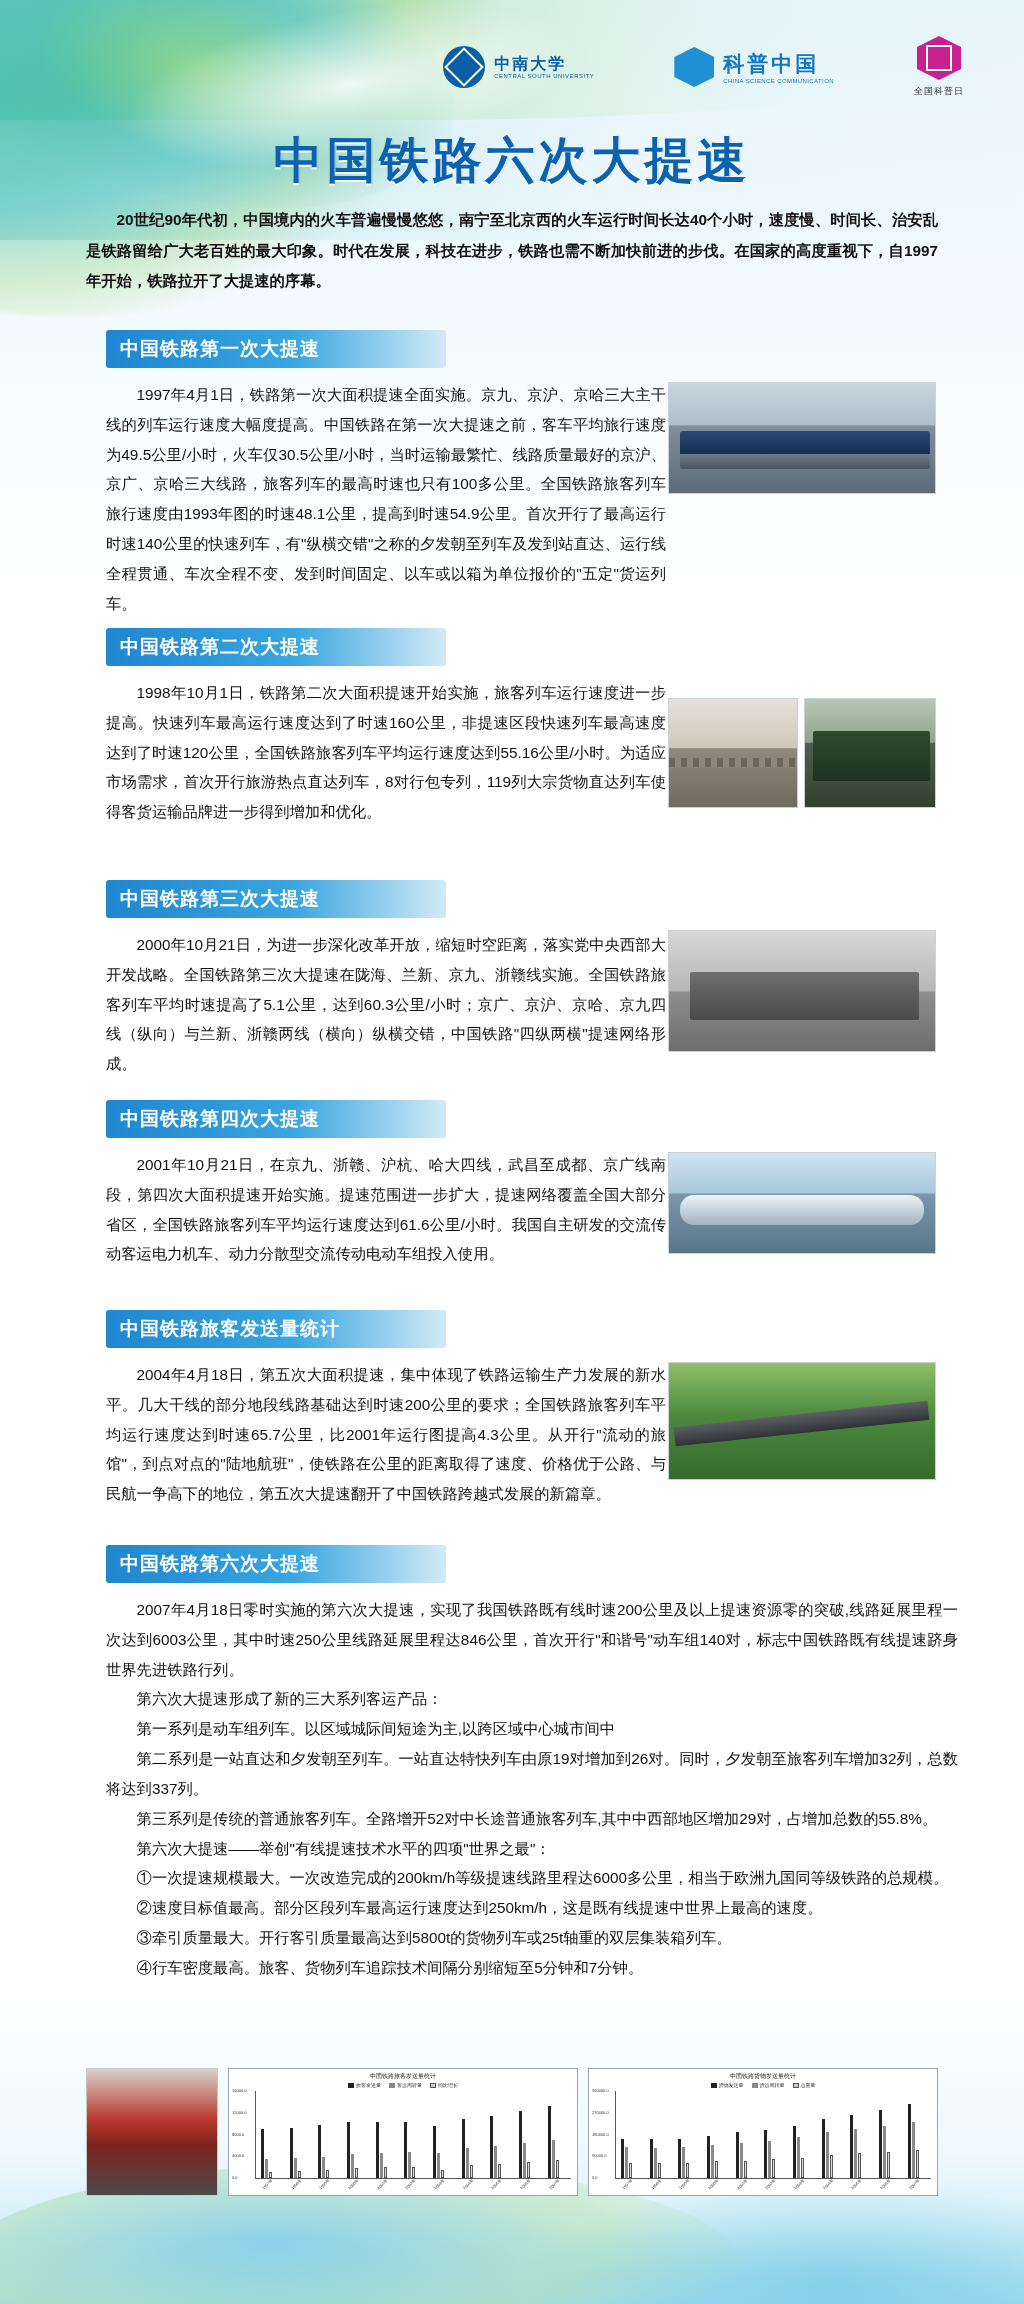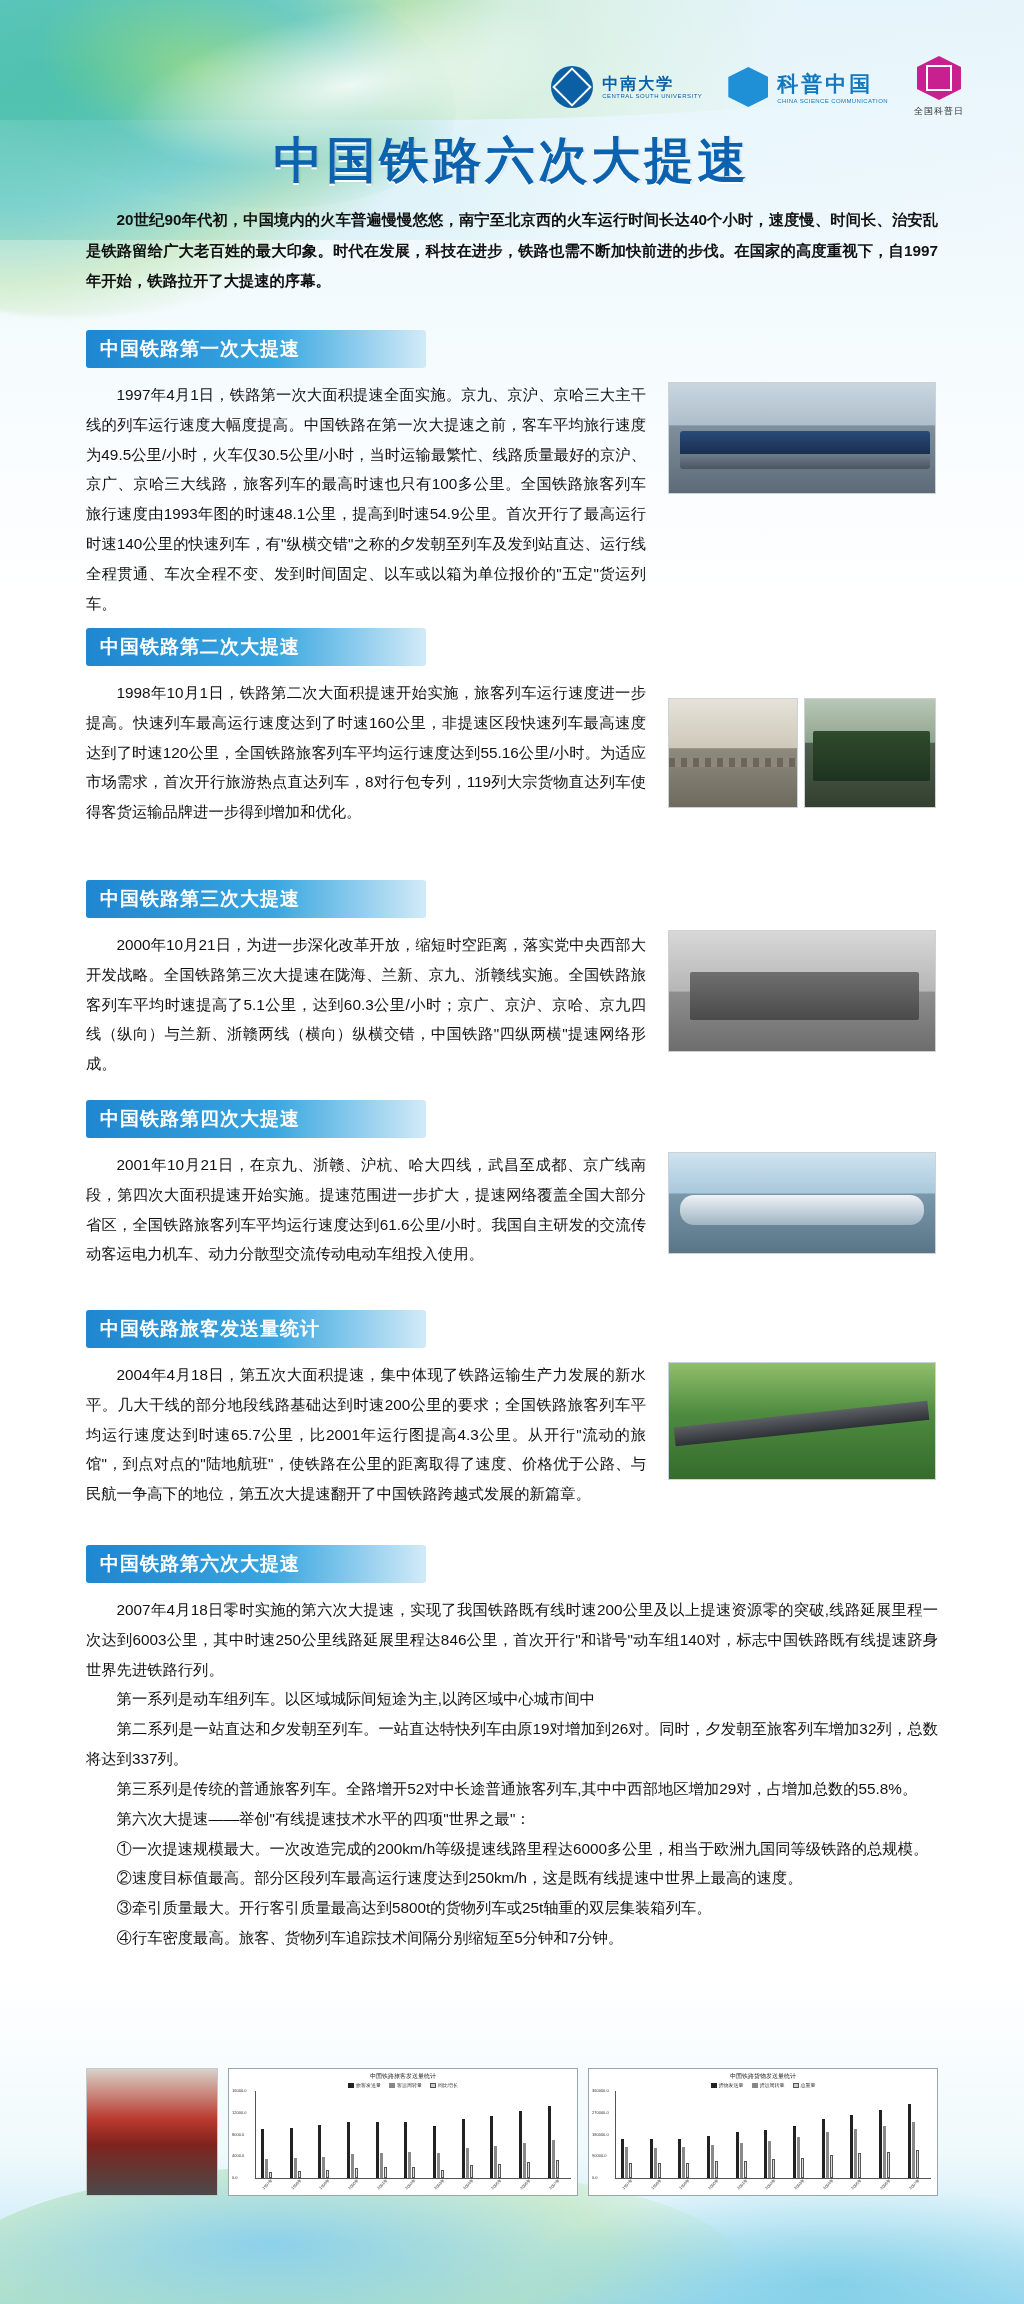--- a/index.html
+++ b/index.html
@@ -44,22 +44,22 @@
     background: linear-gradient(90deg, rgba(0,160,140,.20) 0%, rgba(120,205,225,.18) 30%, rgba(225,245,250,.25) 60%, rgba(235,248,252,.10) 100%);
     pointer-events: none;
   }
   .band-line {
     position: absolute; left: 0; width: 1024px; height: 120px;
     background: linear-gradient(90deg, rgba(70,190,170,.35), rgba(160,220,110,.25) 40%, rgba(255,255,255,0) 78%);
     border-radius: 0 0 60% 0;
   }
 
   .logos {
-    position: absolute; top: 56px; right: 60px;
-    display: flex; align-items: center; gap: 26px;
+    position: absolute; top: 36px; right: 60px;
+    display: flex; align-items: center; gap: 80px;
     z-index: 5;
   }
   .logo-item { display: flex; flex-direction: column; align-items: center; gap: 5px; }
   .logo-row { display: flex; align-items: center; gap: 9px; }
   .logo-mark-csu {
     width: 42px; height: 42px; border-radius: 50%;
     background: #0b5fa5; position: relative;
     display:flex; align-items:center; justify-content:center;
   }
   .logo-mark-csu::after{
@@ -93,21 +93,21 @@
 
   .intro {
     position: absolute; top: 205px; left: 86px; width: 852px;
     font-size: 15.3px; line-height: 2.0; color: #111;
     font-weight: bold;
     text-indent: 2em;
     text-align: justify;
     z-index: 5;
   }
 
-  .section { position: absolute; z-index: 5; }
+  .section { position: absolute; z-index: 5; margin-left: 20px; }
 
   .sec-head {
     display: inline-block;
     background: linear-gradient(90deg,#1f86d0 0%,#38a6e0 55%,#cfe9f7 99%);
     color: #fff; font-weight: bold;
     font-size: 19px;
     letter-spacing: 1px;
     padding: 6px 60px 6px 14px;
     border-radius: 3px;
     min-width: 340px;
@@ -233,20 +233,21 @@
   <div class="section" style="left:86px; top:1310px; width:852px;">
     <div class="sec-head">中国铁路旅客发送量统计</div>
     <div class="sec-body" style="width:560px;">2004年4月18日，第五次大面积提速，集中体现了铁路运输生产力发展的新水平。几大干线的部分地段线路基础达到时速200公里的要求；全国铁路旅客列车平均运行速度达到时速65.7公里，比2001年运行图提高4.3公里。从开行"流动的旅馆"，到点对点的"陆地航班"，使铁路在公里的距离取得了速度、价格优于公路、与民航一争高下的地位，第五次大提速翻开了中国铁路跨越式发展的新篇章。</div>
   </div>
   <div class="photo ph5" style="left:668px; top:1362px; width:268px; height:118px;"></div>
 
   <div class="section" style="left:86px; top:1545px; width:852px;">
     <div class="sec-head">中国铁路第六次大提速</div>
     <div class="sec-body" style="width:852px;">
       <p>2007年4月18日零时实施的第六次大提速，实现了我国铁路既有线时速200公里及以上提速资源零的突破,线路延展里程一次达到6003公里，其中时速250公里线路延展里程达846公里，首次开行"和谐号"动车组140对，标志中国铁路既有线提速跻身世界先进铁路行列。</p>
+      <p>第六次大提速形成了新的三大系列客运产品：</p>
       <p>第一系列是动车组列车。以区域城际间短途为主,以跨区域中心城市间中</p>
       <p>第二系列是一站直达和夕发朝至列车。一站直达特快列车由原19对增加到26对。同时，夕发朝至旅客列车增加32列，总数将达到337列。</p>
       <p>第三系列是传统的普通旅客列车。全路增开52对中长途普通旅客列车,其中中西部地区增加29对，占增加总数的55.8%。</p>
       <p>第六次大提速——举创"有线提速技术水平的四项"世界之最"：</p>
       <p>①一次提速规模最大。一次改造完成的200km/h等级提速线路里程达6000多公里，相当于欧洲九国同等级铁路的总规模。</p>
       <p>②速度目标值最高。部分区段列车最高运行速度达到250km/h，这是既有线提速中世界上最高的速度。</p>
       <p>③牵引质量最大。开行客引质量最高达到5800t的货物列车或25t轴重的双层集装箱列车。</p>
       <p>④行车密度最高。旅客、货物列车追踪技术间隔分别缩短至5分钟和7分钟。</p>
     </div>
   </div>

